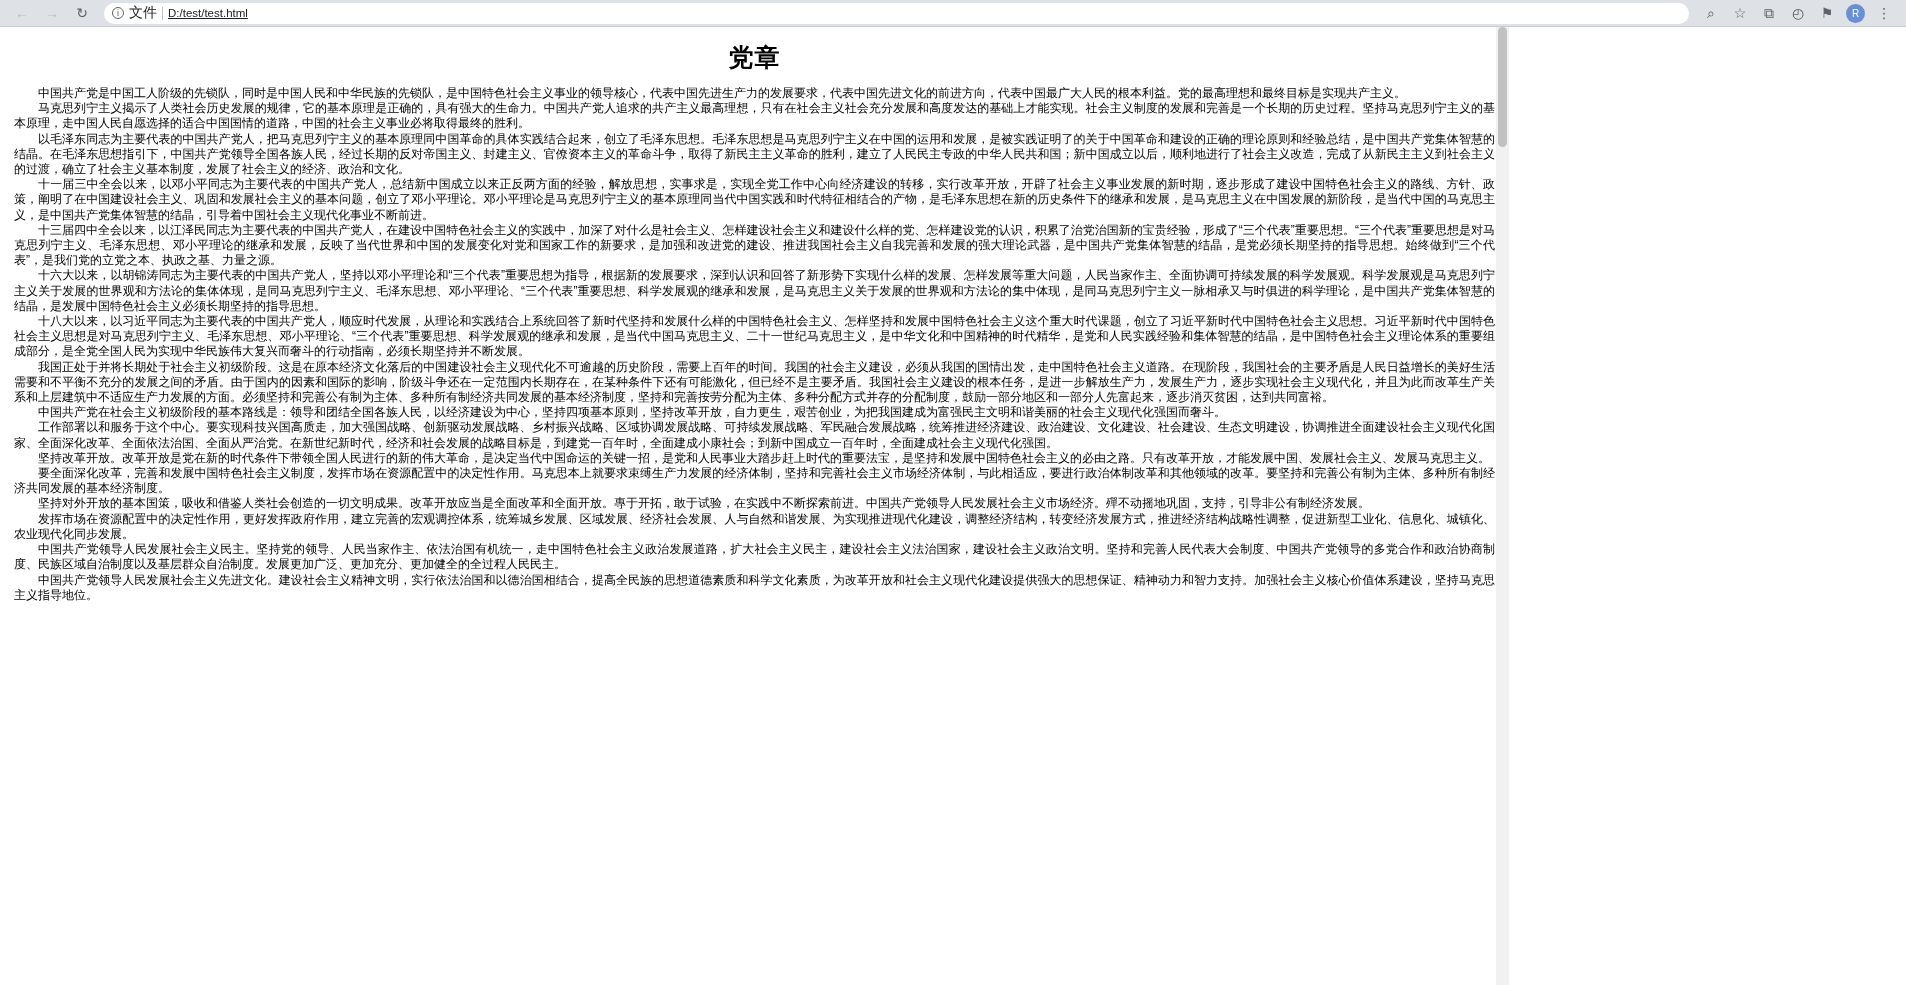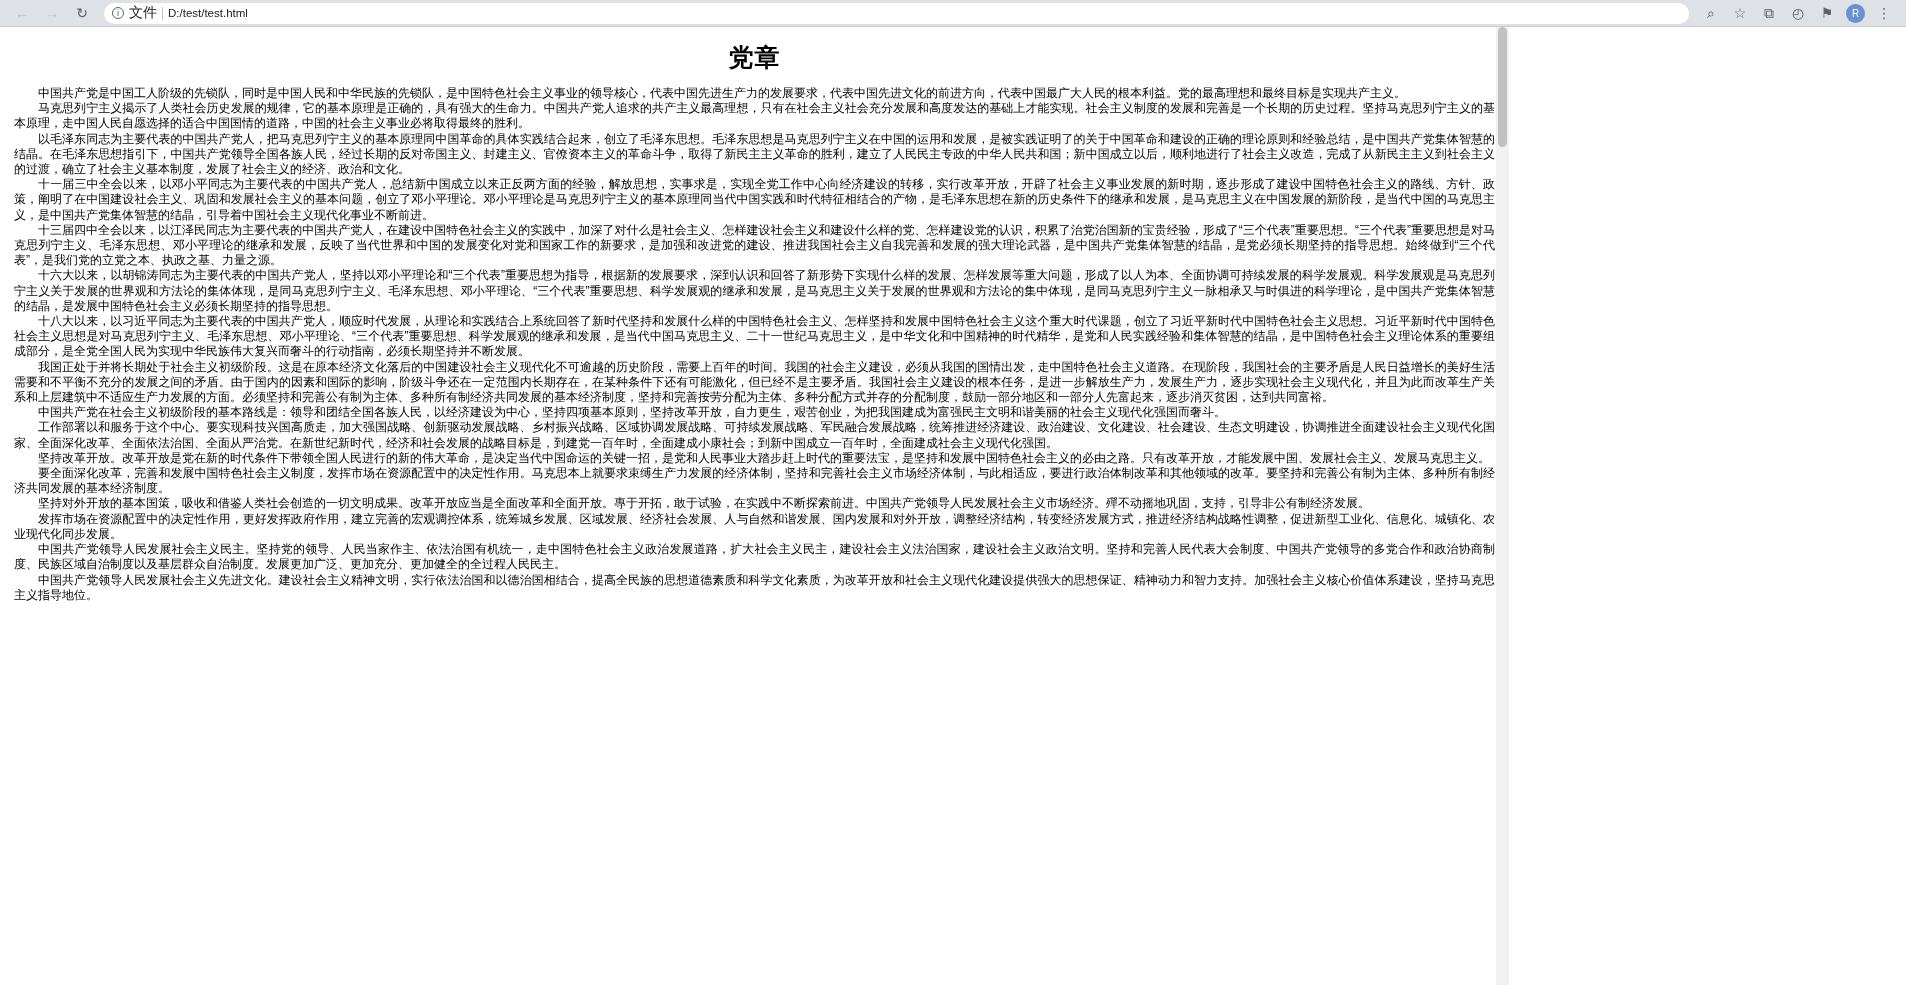--- a/index.html
+++ b/index.html
@@ -65,20 +65,21 @@
   }
   .omnibox .divider {
     width: 1px; height: 13px; background: #c0c3c6; flex: none;
   }
   .omnibox .url {
     color: #202124;
     font-size: 11.5px;
     white-space: nowrap;
     overflow: hidden;
     text-overflow: ellipsis;
+    text-decoration: underline;
   }
   .bar-right { display: flex; align-items: center; gap: 1px; }
   .avatar-btn {
     width: 19px; height: 19px;
     border-radius: 50%;
     background: #6b8fd4;
     color: #fff;
     font-size: 10px;
     display: flex; align-items: center; justify-content: center;
     margin: 0 4px;
@@ -160,28 +161,28 @@
 </div>
 
 <div class="page">
   <h1 class="doc-title">党章</h1>
   <div class="doc-body" id="doc-body">
       <p>中国共产党是中国工人阶级的先锁队，同时是中国人民和中华民族的先锁队，是中国特色社会主义事业的领导核心，代表中国先进生产力的发展要求，代表中国先进文化的前进方向，代表中国最广大人民的根本利益。党的最高理想和最终目标是实现共产主义。</p>
       <p>马克思列宁主义揭示了人类社会历史发展的规律，它的基本原理是正确的，具有强大的生命力。中国共产党人追求的共产主义最高理想，只有在社会主义社会充分发展和高度发达的基础上才能实现。社会主义制度的发展和完善是一个长期的历史过程。坚持马克思列宁主义的基本原理，走中国人民自愿选择的适合中国国情的道路，中国的社会主义事业必将取得最终的胜利。</p>
       <p>以毛泽东同志为主要代表的中国共产党人，把马克思列宁主义的基本原理同中国革命的具体实践结合起来，创立了毛泽东思想。毛泽东思想是马克思列宁主义在中国的运用和发展，是被实践证明了的关于中国革命和建设的正确的理论原则和经验总结，是中国共产党集体智慧的结晶。在毛泽东思想指引下，中国共产党领导全国各族人民，经过长期的反对帝国主义、封建主义、官僚资本主义的革命斗争，取得了新民主主义革命的胜利，建立了人民民主专政的中华人民共和国；新中国成立以后，顺利地进行了社会主义改造，完成了从新民主主义到社会主义的过渡，确立了社会主义基本制度，发展了社会主义的经济、政治和文化。</p>
       <p>十一届三中全会以来，以邓小平同志为主要代表的中国共产党人，总结新中国成立以来正反两方面的经验，解放思想，实事求是，实现全党工作中心向经济建设的转移，实行改革开放，开辟了社会主义事业发展的新时期，逐步形成了建设中国特色社会主义的路线、方针、政策，阐明了在中国建设社会主义、巩固和发展社会主义的基本问题，创立了邓小平理论。邓小平理论是马克思列宁主义的基本原理同当代中国实践和时代特征相结合的产物，是毛泽东思想在新的历史条件下的继承和发展，是马克思主义在中国发展的新阶段，是当代中国的马克思主义，是中国共产党集体智慧的结晶，引导着中国社会主义现代化事业不断前进。</p>
       <p>十三届四中全会以来，以江泽民同志为主要代表的中国共产党人，在建设中国特色社会主义的实践中，加深了对什么是社会主义、怎样建设社会主义和建设什么样的党、怎样建设党的认识，积累了治党治国新的宝贵经验，形成了“三个代表”重要思想。“三个代表”重要思想是对马克思列宁主义、毛泽东思想、邓小平理论的继承和发展，反映了当代世界和中国的发展变化对党和国家工作的新要求，是加强和改进党的建设、推进我国社会主义自我完善和发展的强大理论武器，是中国共产党集体智慧的结晶，是党必须长期坚持的指导思想。始终做到“三个代表”，是我们党的立党之本、执政之基、力量之源。</p>
-      <p>十六大以来，以胡锦涛同志为主要代表的中国共产党人，坚持以邓小平理论和“三个代表”重要思想为指导，根据新的发展要求，深到认识和回答了新形势下实现什么样的发展、怎样发展等重大问题，形成了以人为本、全面协调可持续发展的科学发展观。科学发展观是马克思列宁主义关于发展的世界观和方法论的集体体现，是同马克思列宁主义、毛泽东思想、邓小平理论、“三个代表”重要思想、科学发展观的继承和发展，是马克思主义关于发展的世界观和方法论的集中体现，是同马克思列宁主义一脉相承又与时俱进的科学理论，是中国共产党集体智慧的结晶，是发展中国特色社会主义必须长期坚持的指导思想。</p>
+      <p>十六大以来，以胡锦涛同志为主要代表的中国共产党人，坚持以邓小平理论和“三个代表”重要思想为指导，根据新的发展要求，深到认识和回答了新形势下实现什么样的发展、怎样发展等重大问题，人民当家作主、全面协调可持续发展的科学发展观。科学发展观是马克思列宁主义关于发展的世界观和方法论的集体体现，是同马克思列宁主义、毛泽东思想、邓小平理论、“三个代表”重要思想、科学发展观的继承和发展，是马克思主义关于发展的世界观和方法论的集中体现，是同马克思列宁主义一脉相承又与时俱进的科学理论，是中国共产党集体智慧的结晶，是发展中国特色社会主义必须长期坚持的指导思想。</p>
       <p>十八大以来，以习近平同志为主要代表的中国共产党人，顺应时代发展，从理论和实践结合上系统回答了新时代坚持和发展什么样的中国特色社会主义、怎样坚持和发展中国特色社会主义这个重大时代课题，创立了习近平新时代中国特色社会主义思想。习近平新时代中国特色社会主义思想是对马克思列宁主义、毛泽东思想、邓小平理论、“三个代表”重要思想、科学发展观的继承和发展，是当代中国马克思主义、二十一世纪马克思主义，是中华文化和中国精神的时代精华，是党和人民实践经验和集体智慧的结晶，是中国特色社会主义理论体系的重要组成部分，是全党全国人民为实现中华民族伟大复兴而奢斗的行动指南，必须长期坚持并不断发展。</p>
       <p>我国正处于并将长期处于社会主义初级阶段。这是在原本经济文化落后的中国建设社会主义现代化不可逾越的历史阶段，需要上百年的时间。我国的社会主义建设，必须从我国的国情出发，走中国特色社会主义道路。在现阶段，我国社会的主要矛盾是人民日益增长的美好生活需要和不平衡不充分的发展之间的矛盾。由于国内的因素和国际的影响，阶级斗争还在一定范围内长期存在，在某种条件下还有可能激化，但已经不是主要矛盾。我国社会主义建设的根本任务，是进一步解放生产力，发展生产力，逐步实现社会主义现代化，并且为此而改革生产关系和上层建筑中不适应生产力发展的方面。必须坚持和完善公有制为主体、多种所有制经济共同发展的基本经济制度，坚持和完善按劳分配为主体、多种分配方式并存的分配制度，鼓励一部分地区和一部分人先富起来，逐步消灭贫困，达到共同富裕。</p>
       <p>中国共产党在社会主义初级阶段的基本路线是：领导和团结全国各族人民，以经济建设为中心，坚持四项基本原则，坚持改革开放，自力更生，艰苦创业，为把我国建成为富强民主文明和谐美丽的社会主义现代化强国而奢斗。</p>
       <p>工作部署以和服务于这个中心。要实现科技兴国高质走，加大强国战略、创新驱动发展战略、乡村振兴战略、区域协调发展战略、可持续发展战略、军民融合发展战略，统筹推进经济建设、政治建设、文化建设、社会建设、生态文明建设，协调推进全面建设社会主义现代化国家、全面深化改革、全面依法治国、全面从严治党。在新世纪新时代，经济和社会发展的战略目标是，到建党一百年时，全面建成小康社会；到新中国成立一百年时，全面建成社会主义现代化强国。</p>
       <p>坚持改革开放。改革开放是党在新的时代条件下带领全国人民进行的新的伟大革命，是决定当代中国命运的关键一招，是党和人民事业大踏步赶上时代的重要法宝，是坚持和发展中国特色社会主义的必由之路。只有改革开放，才能发展中国、发展社会主义、发展马克思主义。</p>
       <p>要全面深化改革，完善和发展中国特色社会主义制度，发挥市场在资源配置中的决定性作用。马克思本上就要求束缚生产力发展的经济体制，坚持和完善社会主义市场经济体制，与此相适应，要进行政治体制改革和其他领域的改革。要坚持和完善公有制为主体、多种所有制经济共同发展的基本经济制度。</p>
       <p>坚持对外开放的基本国策，吸收和借鉴人类社会创造的一切文明成果。改革开放应当是全面改革和全面开放。專于开拓，敢于试验，在实践中不断探索前进。中国共产党领导人民发展社会主义市场经济。殫不动摇地巩固，支持，引导非公有制经济发展。</p>
-      <p>发挥市场在资源配置中的决定性作用，更好发挥政府作用，建立完善的宏观调控体系，统筹城乡发展、区域发展、经济社会发展、人与自然和谐发展、国内发展和对外开放，调整经济结构，转变经济发展方式，推进经济结构战略性调整，促进新型工业化、信息化、城镇化、农业现代化同步发展。</p>
+      <p>发挥市场在资源配置中的决定性作用，更好发挥政府作用，建立完善的宏观调控体系，统筹城乡发展、区域发展、经济社会发展、人与自然和谐发展、为实现推进现代化建设，调整经济结构，转变经济发展方式，推进经济结构战略性调整，促进新型工业化、信息化、城镇化、农业现代化同步发展。</p>
       <p>中国共产党领导人民发展社会主义民主。坚持党的领导、人民当家作主、依法治国有机统一，走中国特色社会主义政治发展道路，扩大社会主义民主，建设社会主义法治国家，建设社会主义政治文明。坚持和完善人民代表大会制度、中国共产党领导的多党合作和政治协商制度、民族区域自治制度以及基层群众自治制度。发展更加广泛、更加充分、更加健全的全过程人民民主。</p>
       <p>中国共产党领导人民发展社会主义先进文化。建设社会主义精神文明，实行依法治国和以德治国相结合，提高全民族的思想道德素质和科学文化素质，为改革开放和社会主义现代化建设提供强大的思想保证、精神动力和智力支持。加强社会主义核心价值体系建设，坚持马克思主义指导地位。</p>
     </div>
   <div class="scrollbar">
     <div class="thumb"></div>
   </div>
 </div>
 
 </body></html>

